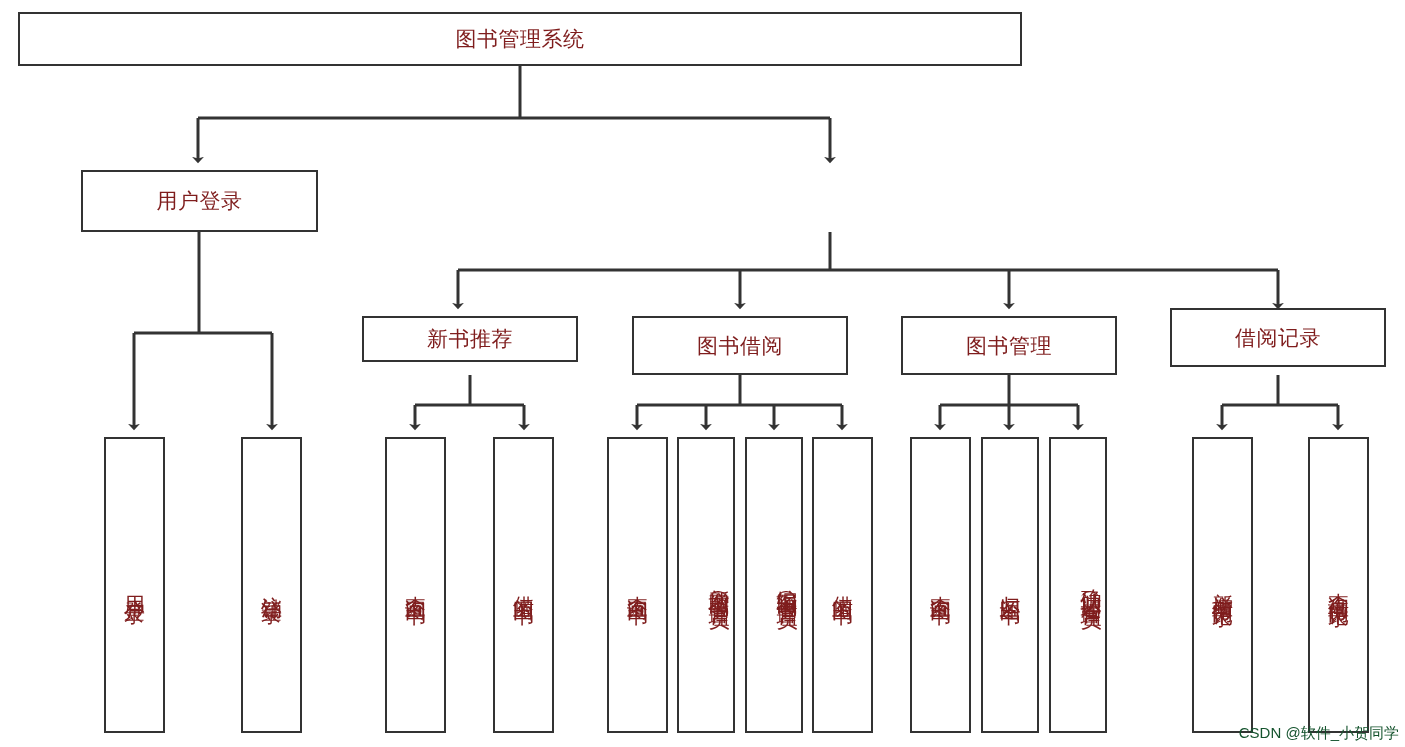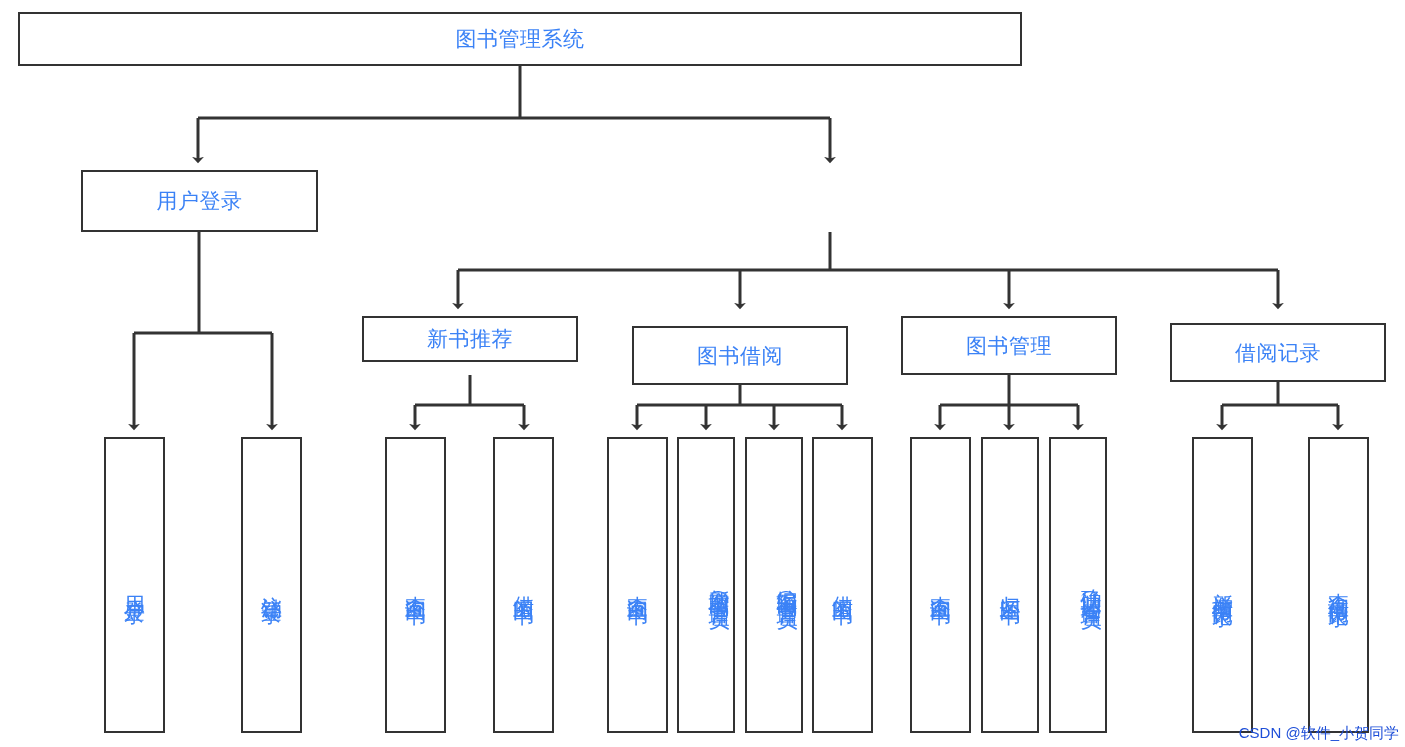--- a/index.html
+++ b/index.html
@@ -26,21 +26,21 @@
     pointer-events: none;
   }
   .node {
     position: absolute;
     box-sizing: border-box;
     background: #ffffff;
     border: 2px solid #333333;
     display: flex;
     align-items: center;
     justify-content: center;
-    color: #3b82f6;
+    color: #7f1d1d;
     z-index: 2;
   }
   .node.horiz {
     font-size: 21px;
     letter-spacing: 0.5px;
   }
   .node.vert {
     writing-mode: vertical-rl;
     text-orientation: upright;
     font-size: 21px;
@@ -53,21 +53,21 @@
   }
   .node.vert.midtext {
     align-items: center;
     justify-content: center;
   }
   .watermark {
     position: absolute;
     right: 6px;
     bottom: 4px;
     font-size: 15px;
-    color: #1d4ed8;
+    color: #14532d;
     z-index: 3;
     white-space: nowrap;
   }
 </style>
 </head>
 <body>
 
 <div id="canvas">
 
   <svg id="wires" viewBox="0 0 1405 747" xmlns="http://www.w3.org/2000/svg">
@@ -124,27 +124,27 @@
     <span>图书管理系统</span>
   </div>
 
   <div class="node horiz" style="left:81px; top:170px; width:237px; height:62px;">
     <span>用户登录</span>
   </div>
 
   <div class="node horiz" style="left:362px; top:316px; width:216px; height:46px;">
     <span>新书推荐</span>
   </div>
-  <div class="node horiz" style="left:632px; top:326px; width:216px; height:59px;">
+  <div class="node horiz" style="left:632px; top:316px; width:216px; height:59px;">
     <span>图书借阅</span>
   </div>
   <div class="node horiz" style="left:901px; top:316px; width:216px; height:59px;">
     <span>图书管理</span>
   </div>
-  <div class="node horiz" style="left:1170px; top:323px; width:216px; height:59px;justify-content:center;">
+  <div class="node horiz" style="left:1170px; top:308px; width:216px; height:59px;justify-content:center;">
     <span>借阅记录</span>
   </div>
 
   <div class="node vert midtext" style="left:104px; top:437px; width:61px; height:296px;">
     <span>用户登录</span>
   </div>
   <div class="node vert midtext" style="left:241px; top:437px; width:61px; height:296px;">
     <span>注销登录</span>
   </div>
 

